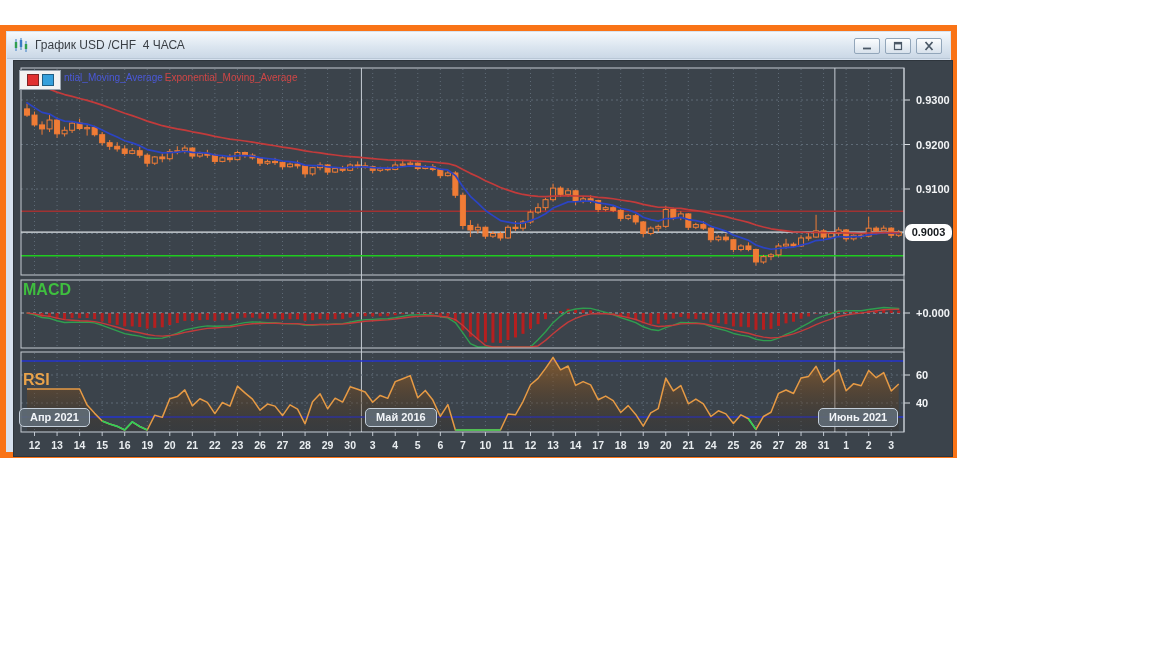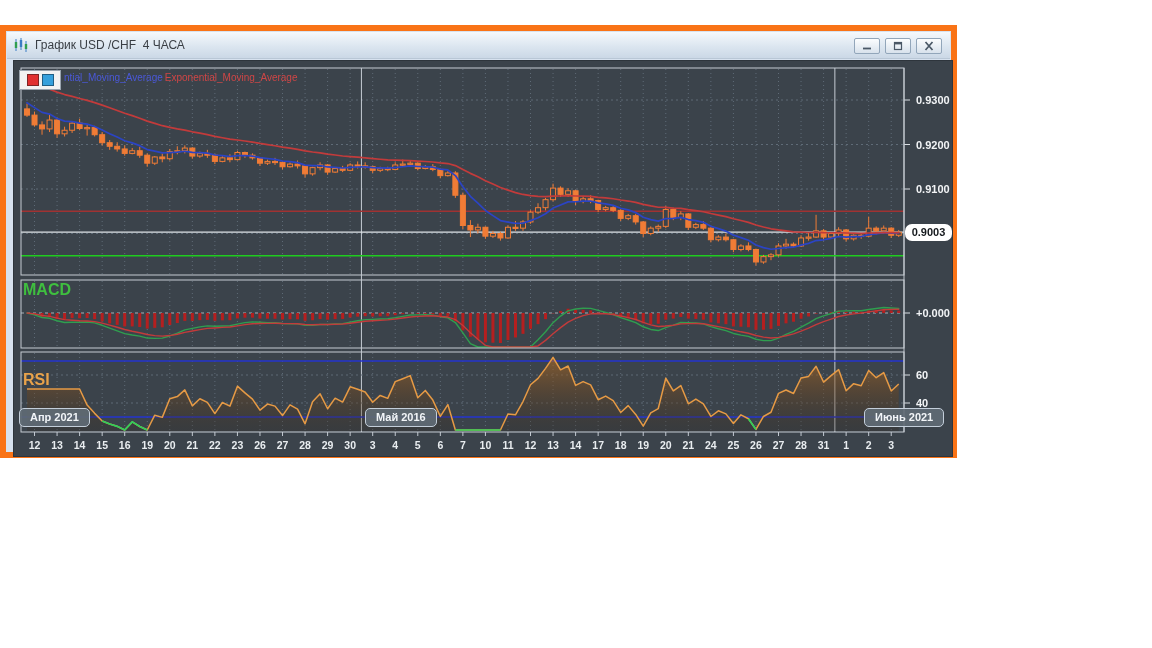--- a/index.html
+++ b/index.html
@@ -664,17 +664,17 @@
     <div class="overlay legend-labels">
       <span style="color: rgb(74, 88, 216);">ntial_Moving_Average</span>
       <span style="color: rgb(207, 70, 70);">Exponential_Moving_Average</span>
     </div>
 
     <div class="overlay panel-label" id="macd-label" style="left: 9px; top: 220px; color: rgb(63, 191, 63);">MACD</div>
     <div class="overlay panel-label" id="rsi-label" style="left: 9px; top: 310px; color: rgb(232, 162, 74);">RSI</div>
 
     <div class="overlay flag" style="left:5px;top:347px">Апр 2021</div>
     <div class="overlay flag" style="left:351px;top:347px">Май 2016</div>
-    <div class="overlay flag" style="left:850px;top:347px">Июнь 2021</div>
+    <div class="overlay flag" style="left:804px;top:347px">Июнь 2021</div>
 
     <div class="overlay price-box">0.9003</div>
   </div>
 </div>
 
 </body></html>

